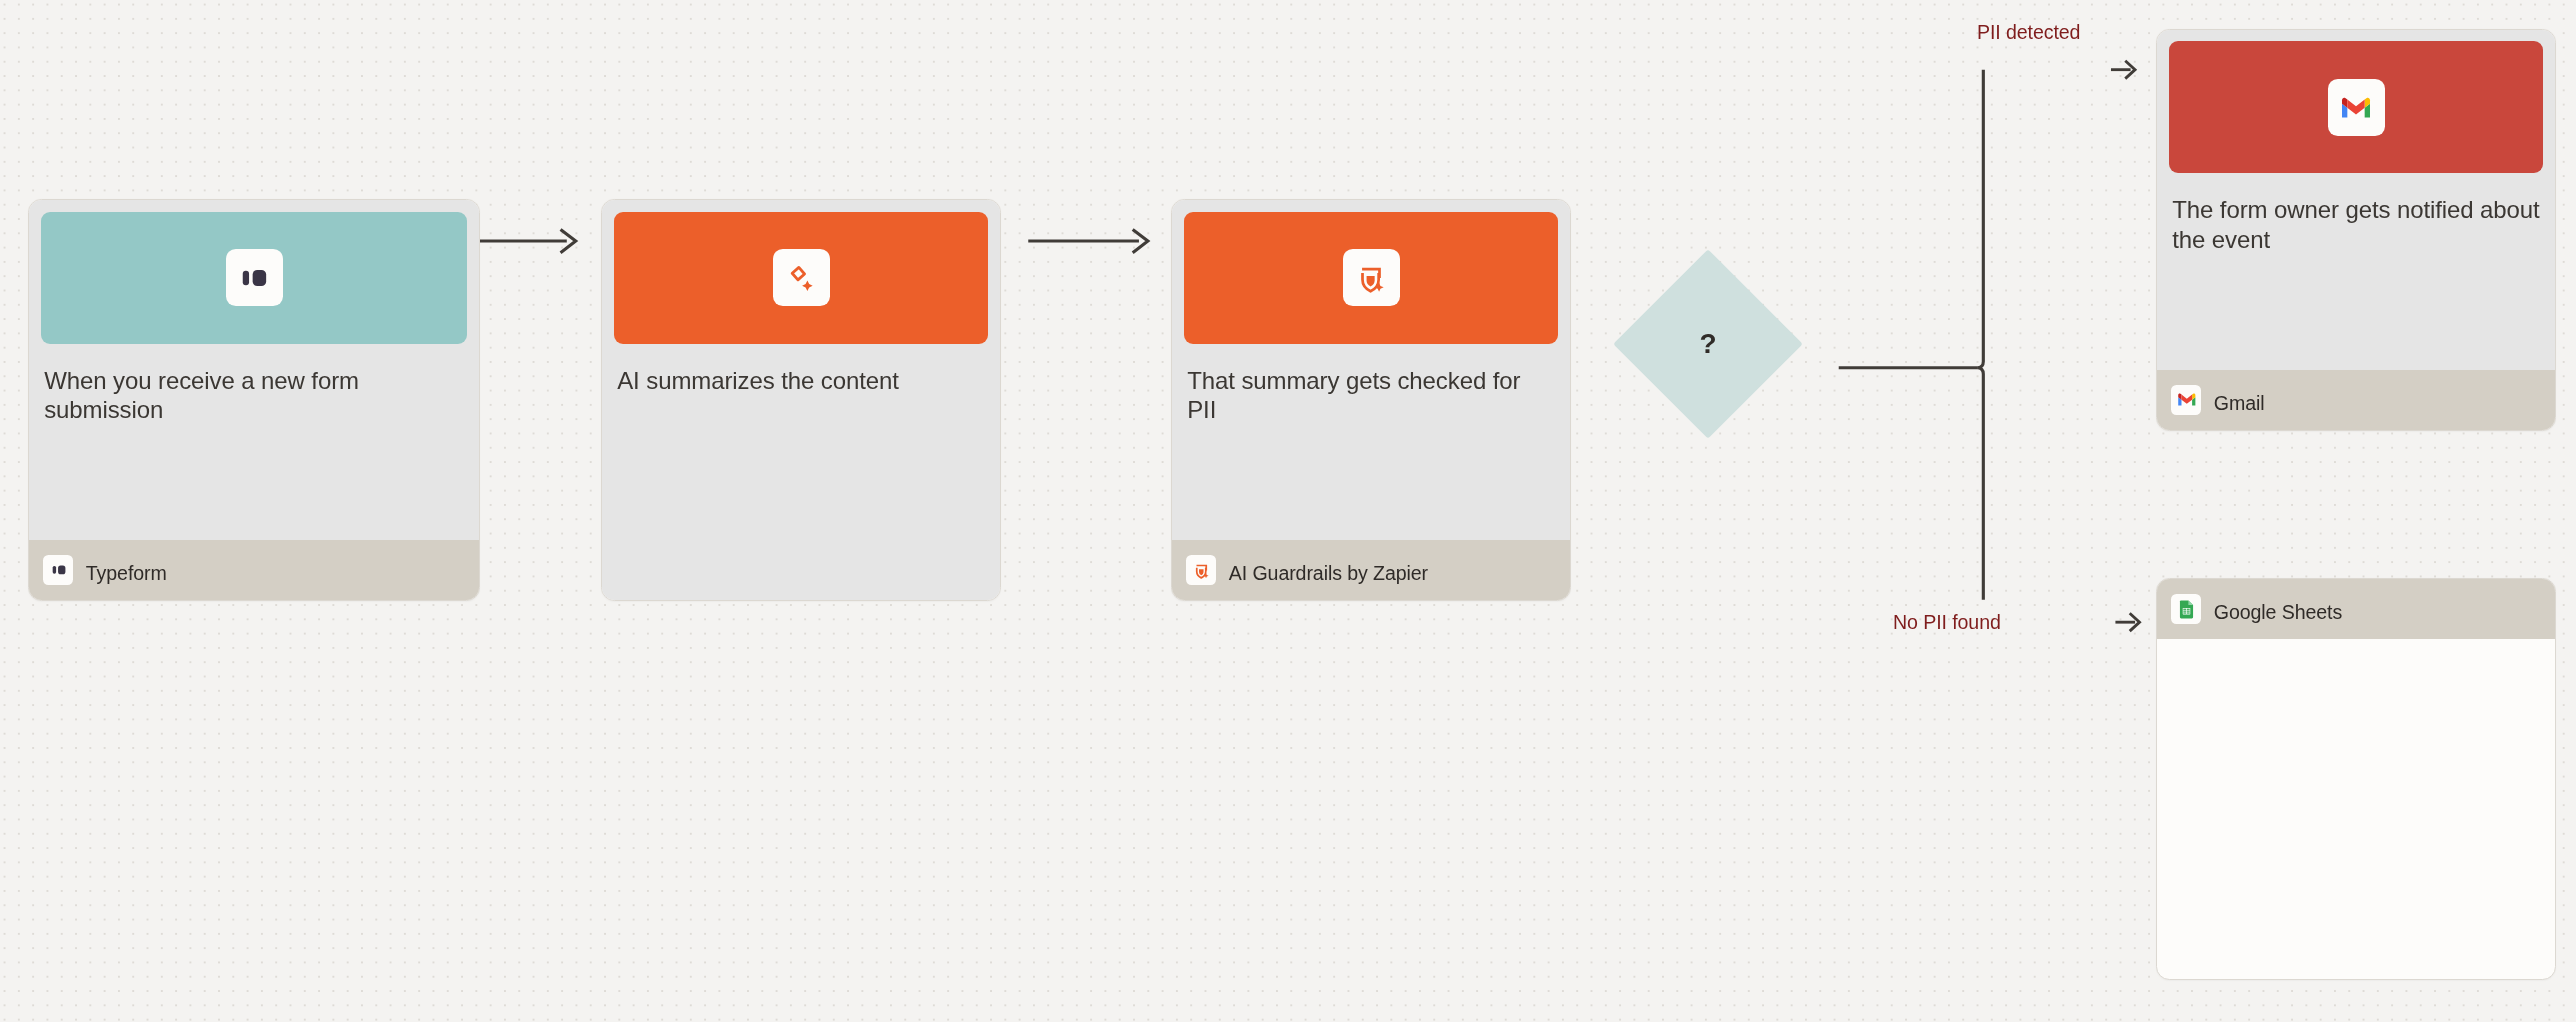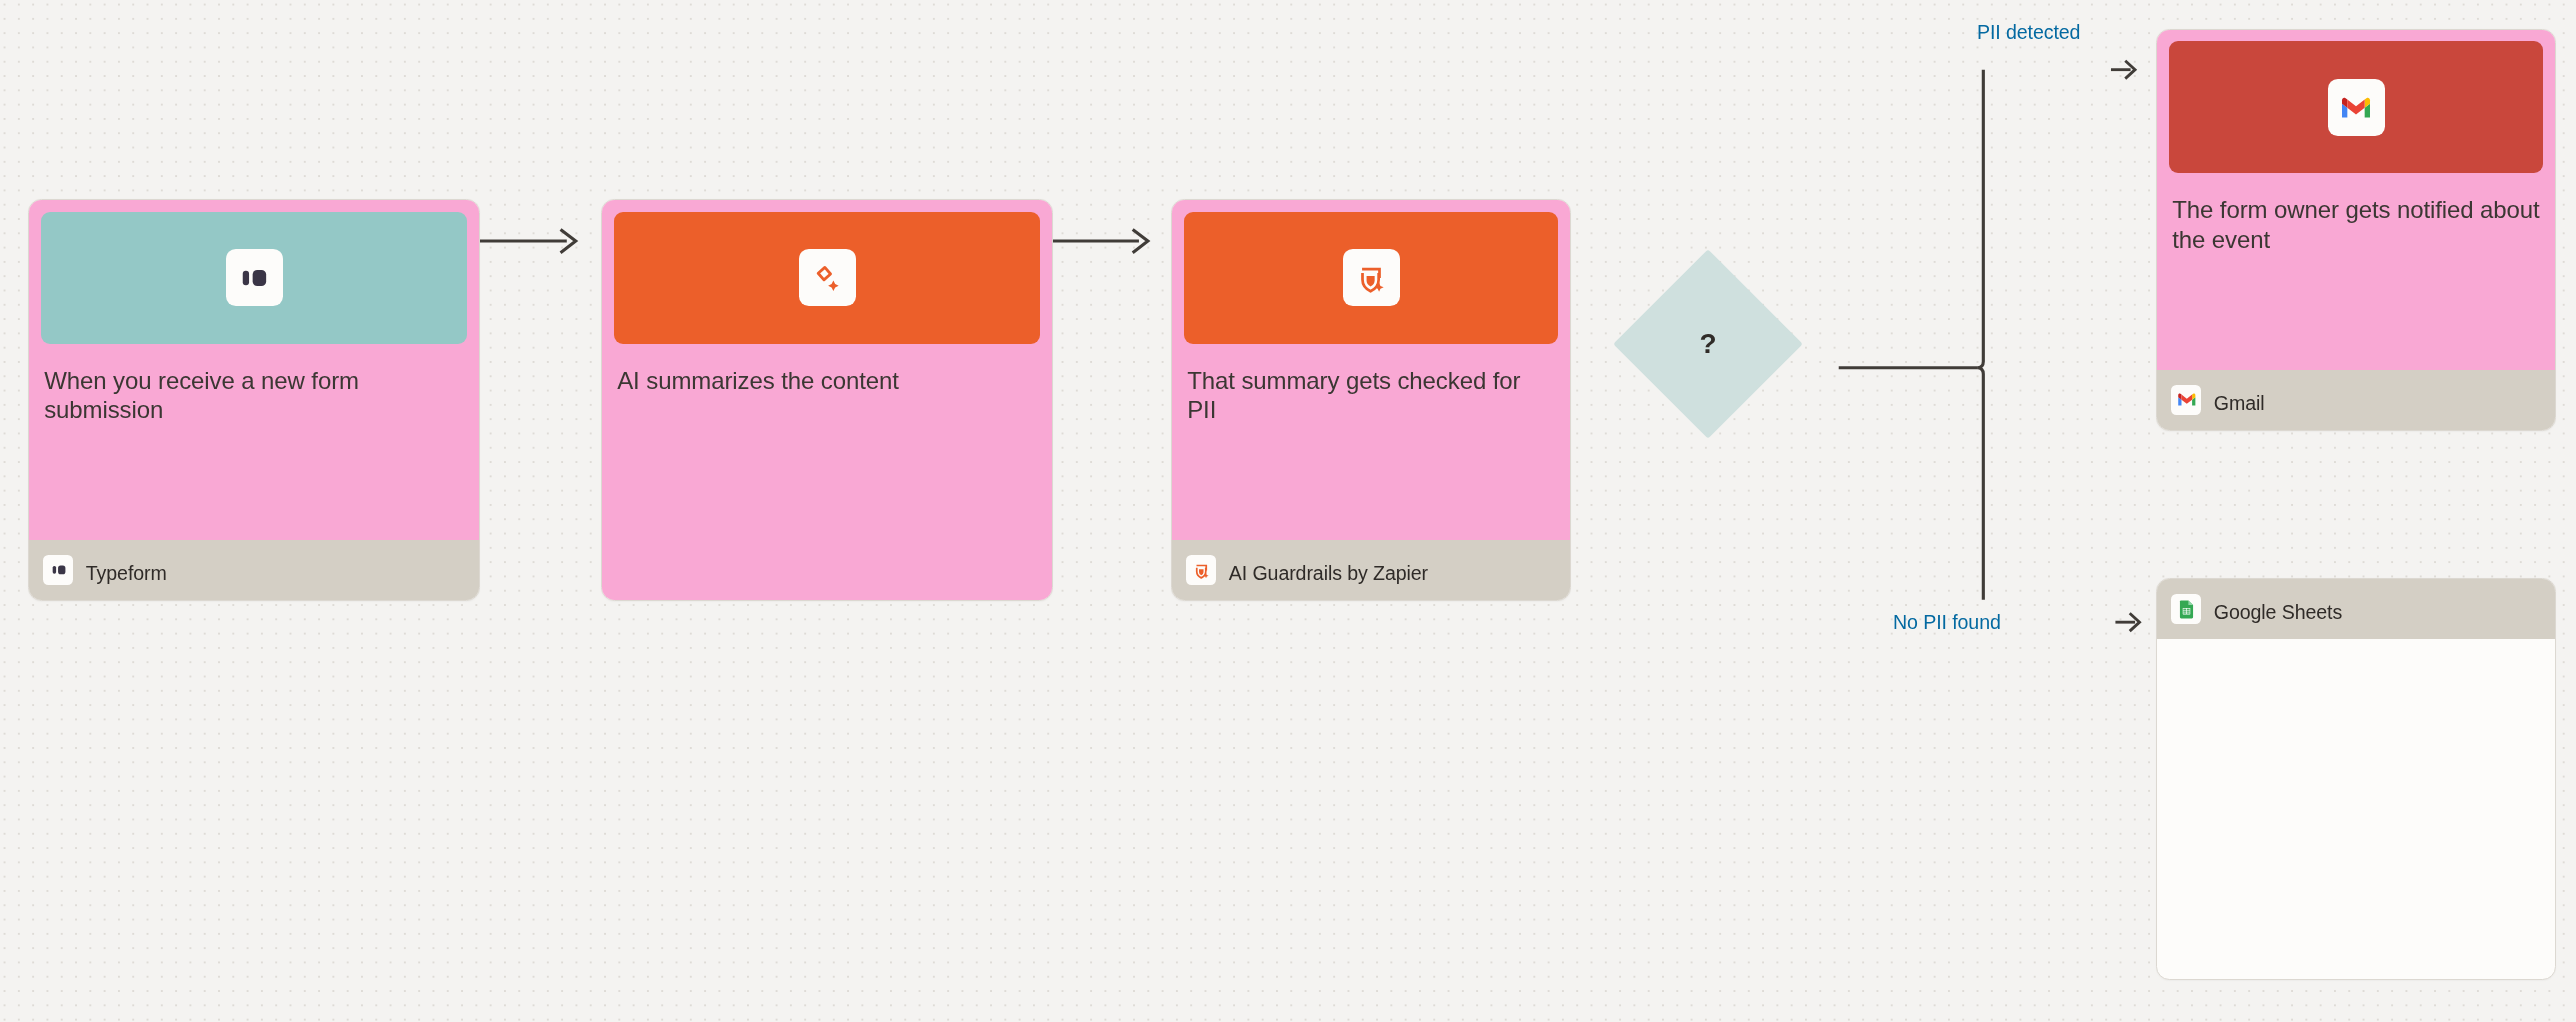--- a/index.html
+++ b/index.html
@@ -35,21 +35,21 @@
     display: flex;
     flex-direction: column;
     box-shadow: 0 0.9px 1.8px rgba(0,0,0,0.03);
   }
 
   .card-body {
     padding: 11.6px 11.6px 0 11.6px;
     flex: 1 1 auto;
     display: flex;
     flex-direction: column;
-    background: #f9a8d4;
+    background: #e5e5e5;
   }
 
   .card-hero {
     border-radius: 9px;
     height: 132px;
     display: flex;
     align-items: center;
     justify-content: center;
     flex: 0 0 auto;
   }
@@ -95,21 +95,21 @@
     border-radius: 9.8px;
     width: 57px;
     height: 57px;
     display: flex;
     align-items: center;
     justify-content: center;
   }
 
   
   #card-trigger   { left: 28px;   top: 199px; width: 452px;  height: 402px; }
-  #card-ai        { left: 601px;  top: 199px; width: 452px;  height: 402px; }
+  #card-ai        { left: 601px;  top: 199px; width: 400px;  height: 402px; }
   #card-guardrail { left: 1171px; top: 199px; width: 400px;  height: 402px; }
   #card-gmail     { left: 2156px; top: 28.6px;  width: 400px;  height: 402px; }
   #card-sheets    { left: 2156px; top: 578px; width: 400px;  height: 402px; }
 
   
   #decision {
     position: absolute;
     left: 1641px;
     top: 277px;
     width: 134px;
@@ -136,21 +136,21 @@
   #connectors {
     position: absolute;
     inset: 0;
     pointer-events: none;
   }
 
   
   .branch-label {
     position: absolute;
     font-size: 19.6px;
-    color: #0369a1;
+    color: #7f1d1d;
     display: flex;
     align-items: center;
     gap: 9px;
     white-space: nowrap;
     letter-spacing: -0.1px;
   }
   #label-pii      { left: 1977px; top: 21.4px; }
   #label-no-pii   { left: 1893px; top: 611px; }
 </style>
 </head>

